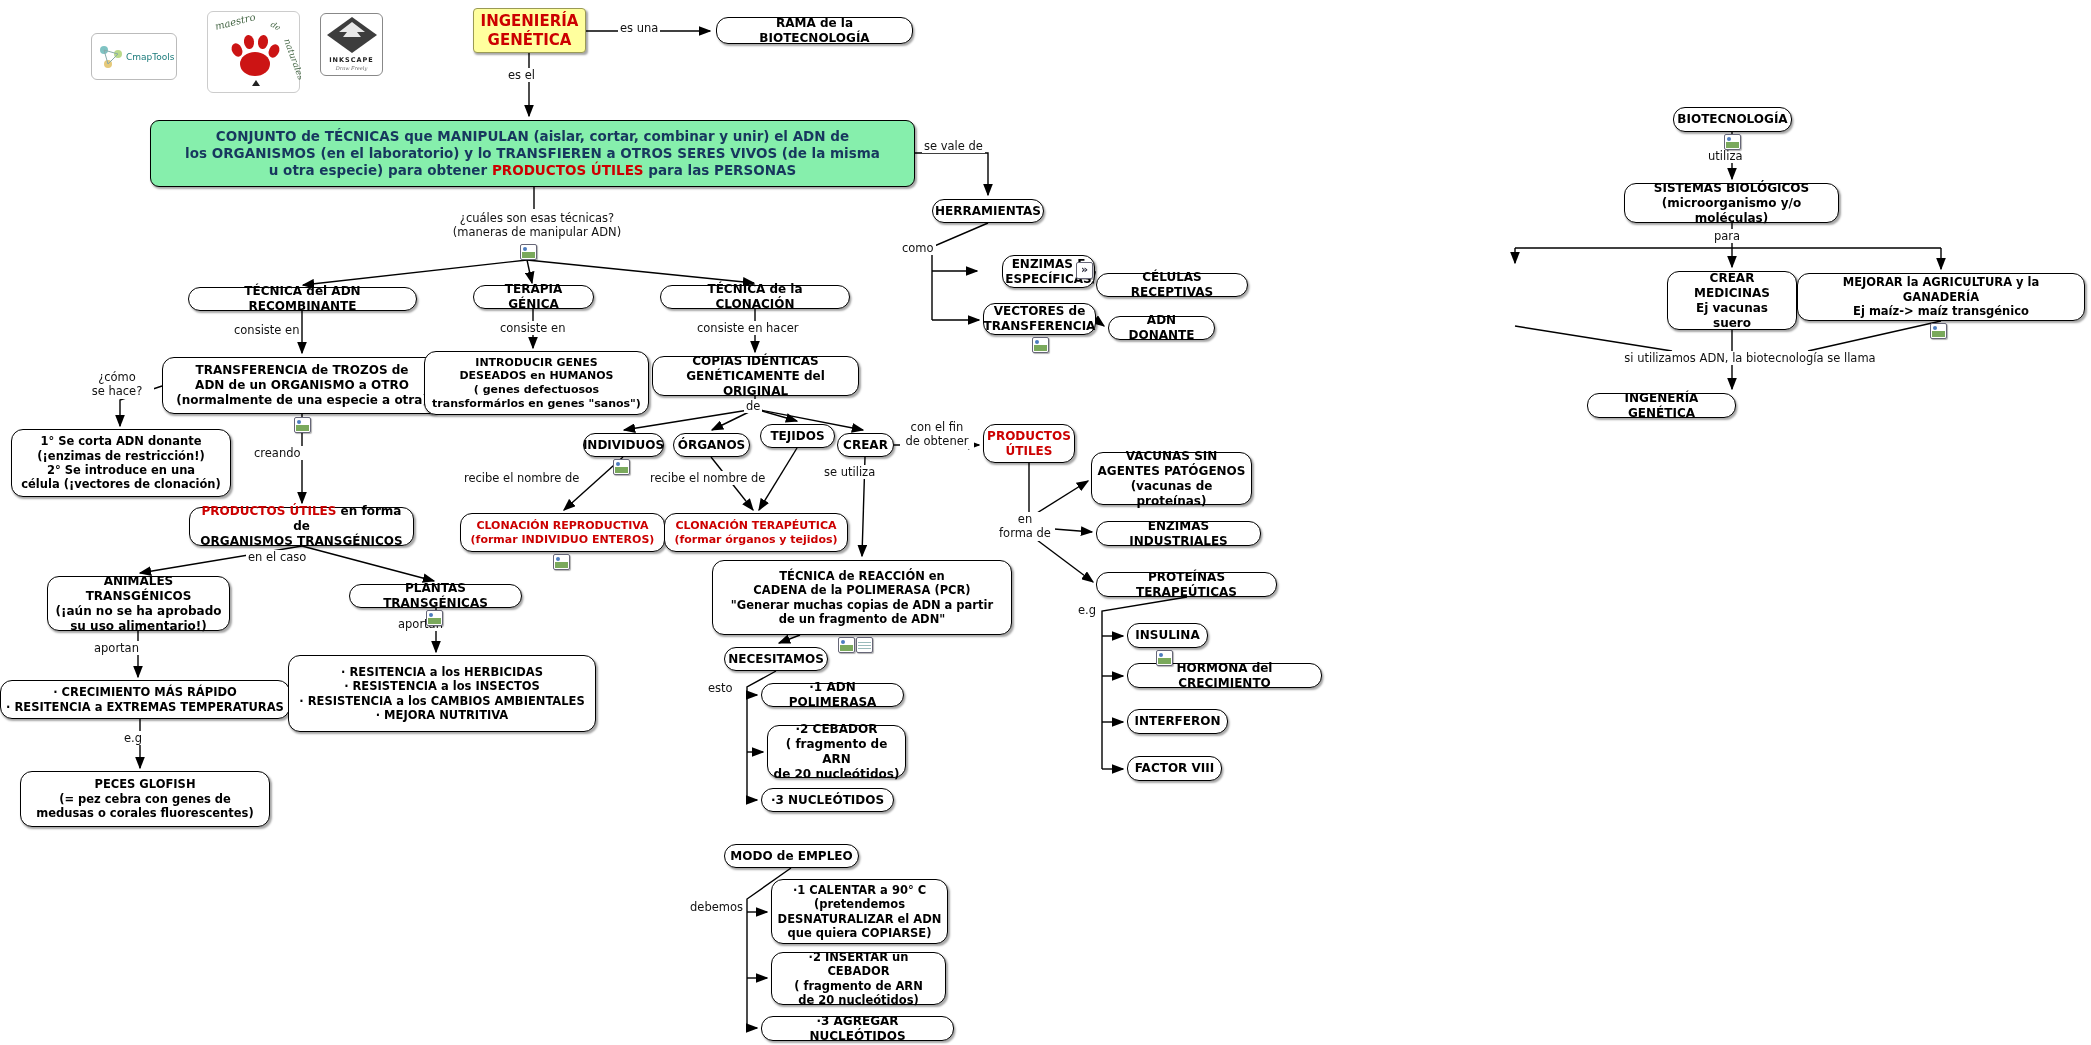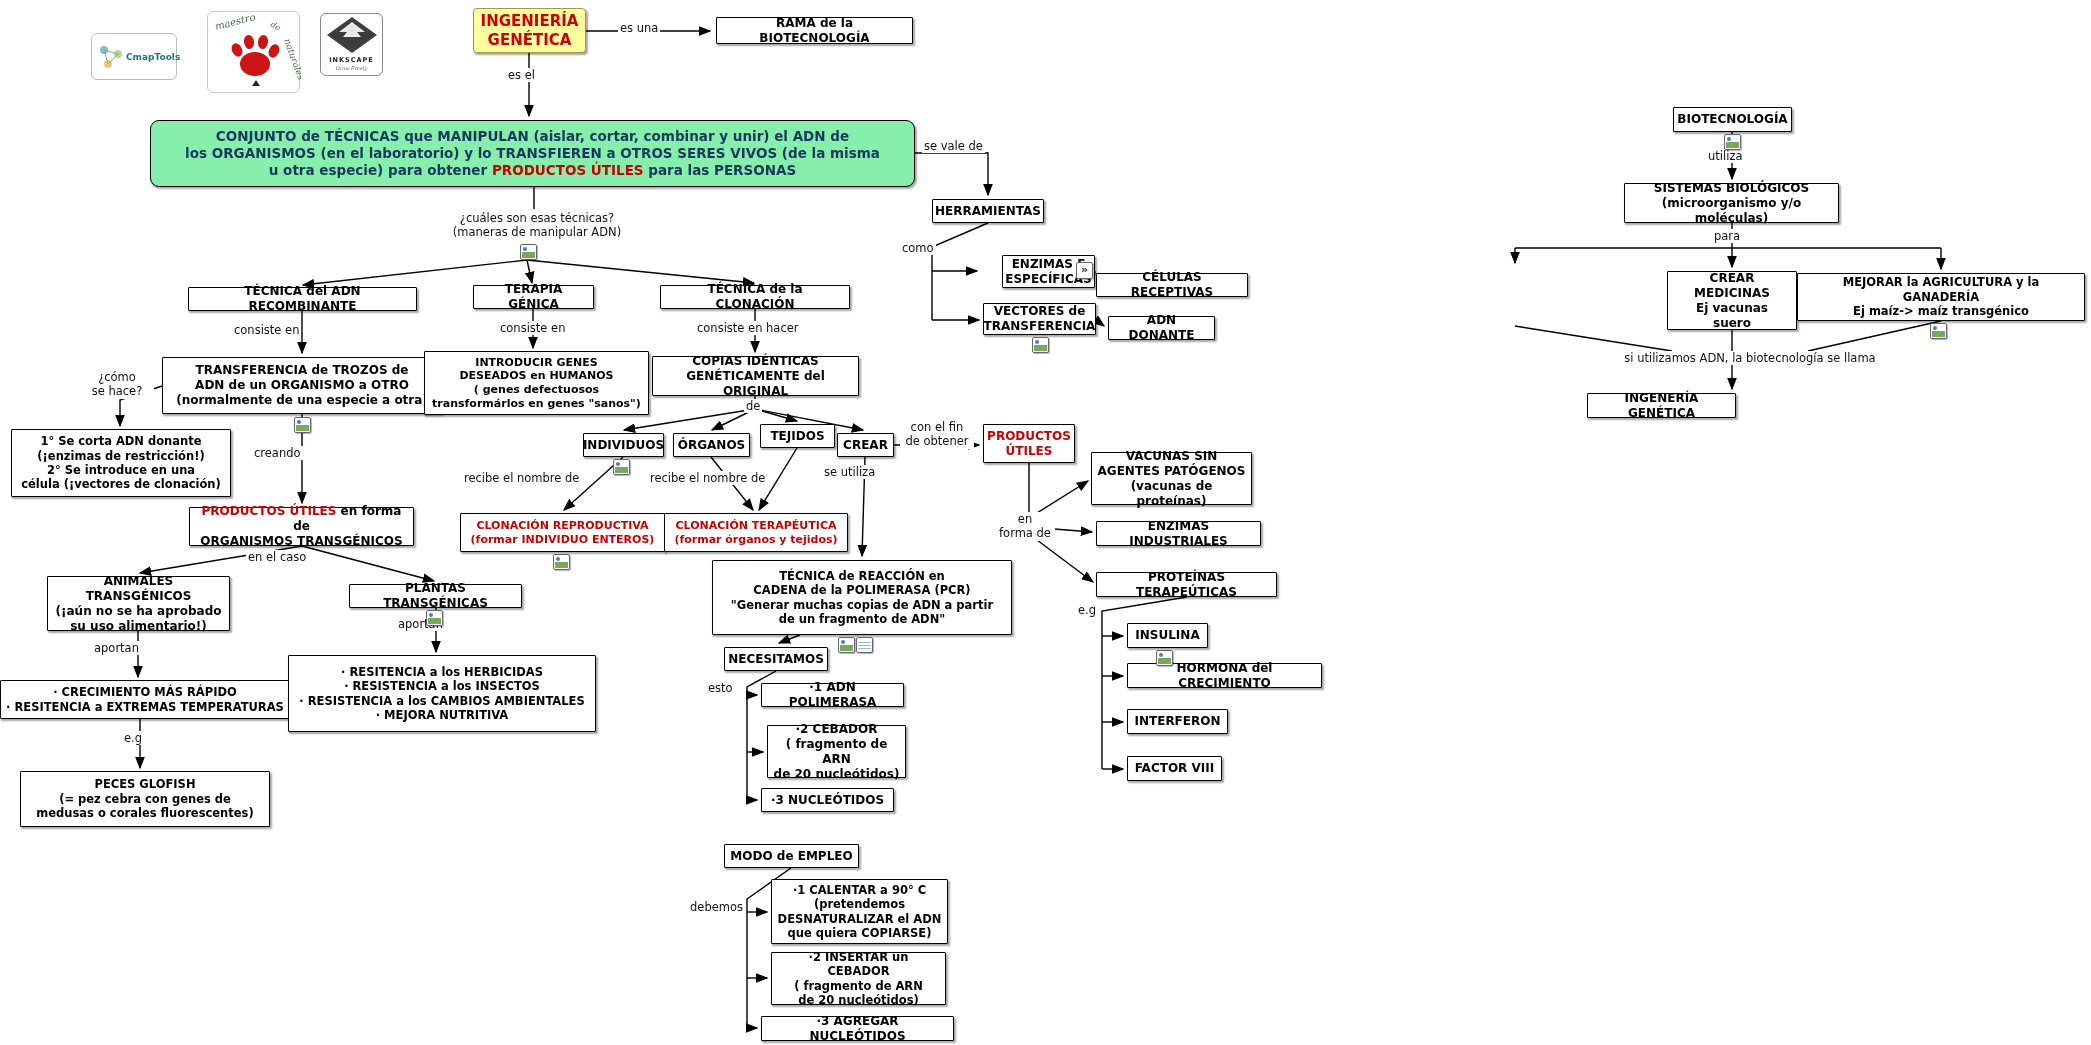--- a/index.html
+++ b/index.html
@@ -1,40 +1,40 @@
 <!DOCTYPE html>
 <html><head>
 <meta charset="utf-8">
 <style>
   html,body{margin:0;padding:0;background:#fff;}
   #canvas{position:relative;width:2091px;height:1045px;background:#ffffff;overflow:hidden;
           font-family:"DejaVu Sans",sans-serif;}
   #edges{position:absolute;left:0;top:0;}
   .node{position:absolute;box-sizing:border-box;display:flex;align-items:center;justify-content:center;
         text-align:center;white-space:pre-line;background:#ffffff;border:1.4px solid #000;
-        border-radius:1px;font-weight:bold;font-size:12px;line-height:1.25;color:#000;
+        border-radius:12px;font-weight:bold;font-size:12px;line-height:1.25;color:#000;
         padding:2px 5px;box-shadow:1.5px 2px 2px rgba(0,0,0,0.35);z-index:3;}
   .node.title-box{background:#ffff9e;border-color:#9a9a55;color:#cc0000;font-size:15px;border-radius:4px;}
   .node.big-box{background:#86efac;color:#17375e;font-size:13.5px;border-radius:9px;}
   .node.big-box .red{color:#cc0000;}
   .node.red-text{color:#cc0000;}
   .node .red{color:#cc0000;}
   .lbl{position:absolute;white-space:pre-line;font-size:11.5px;line-height:1.25;color:#111;
        text-align:center;background:#fff;padding:0 2px;z-index:2;}
   .res-icon{position:absolute;width:15px;height:14px;border:1px solid #667;border-radius:2px;
             background:#fff;box-shadow:1px 1px 1px rgba(0,0,0,0.3);overflow:hidden;z-index:4;}
   .res-icon::before{content:"";position:absolute;left:1px;right:1px;bottom:1px;height:6px;background:#7aa95c;}
   .res-icon::after{content:"";position:absolute;left:2px;top:2px;width:4px;height:4px;border-radius:50%;background:#4d7dbf;}
   .res-icon.doc::before{background:repeating-linear-gradient(#9bb 0 1px,#fff 1px 3px);height:9px;}
   .res-icon.doc::after{display:none;}
   .chev{position:absolute;width:15px;height:15px;border:1px solid #667;border-radius:2px;background:#fff;
         font-size:11px;font-weight:bold;line-height:13px;text-align:center;color:#223;z-index:4;
         box-shadow:1px 1px 1px rgba(0,0,0,0.3);}
   .logo{position:absolute;box-sizing:border-box;background:#fff;border:1px solid #bbb;border-radius:6px;z-index:3;}
-  .cmap-label{position:absolute;left:34px;top:18px;font-size:9px;color:#1b7b7b;font-weight:bold;}
+  .cmap-label{position:absolute;left:34px;top:18px;font-size:9px;color:#1b7b7b;font-weight:normal;}
   .ink-name{position:absolute;left:0;right:0;top:42px;text-align:center;font-size:6.5px;font-weight:bold;color:#222;letter-spacing:1px;}
   .ink-tag{position:absolute;left:0;right:0;top:51px;text-align:center;font-size:5px;font-style:italic;color:#666;
            font-family:"DejaVu Serif",serif;}
 </style>
 </head>
 <body>
 
 <div id="canvas">
 
 <svg id="edges" width="2091" height="1045" viewBox="0 0 2091 1045">

